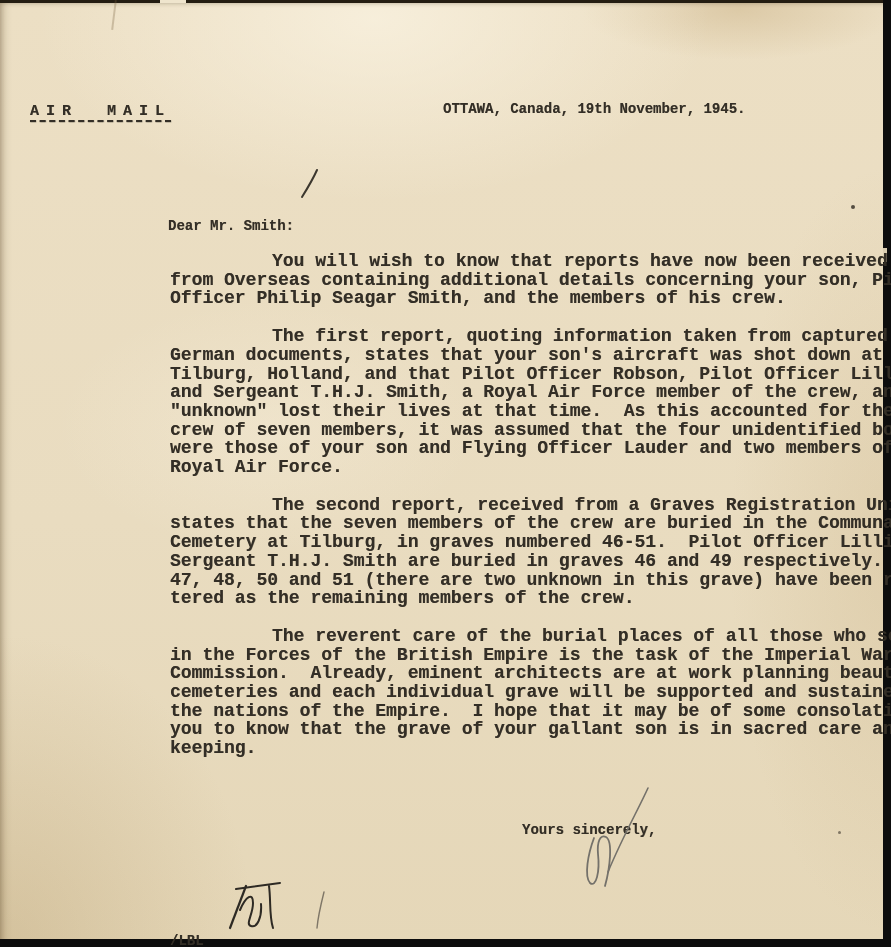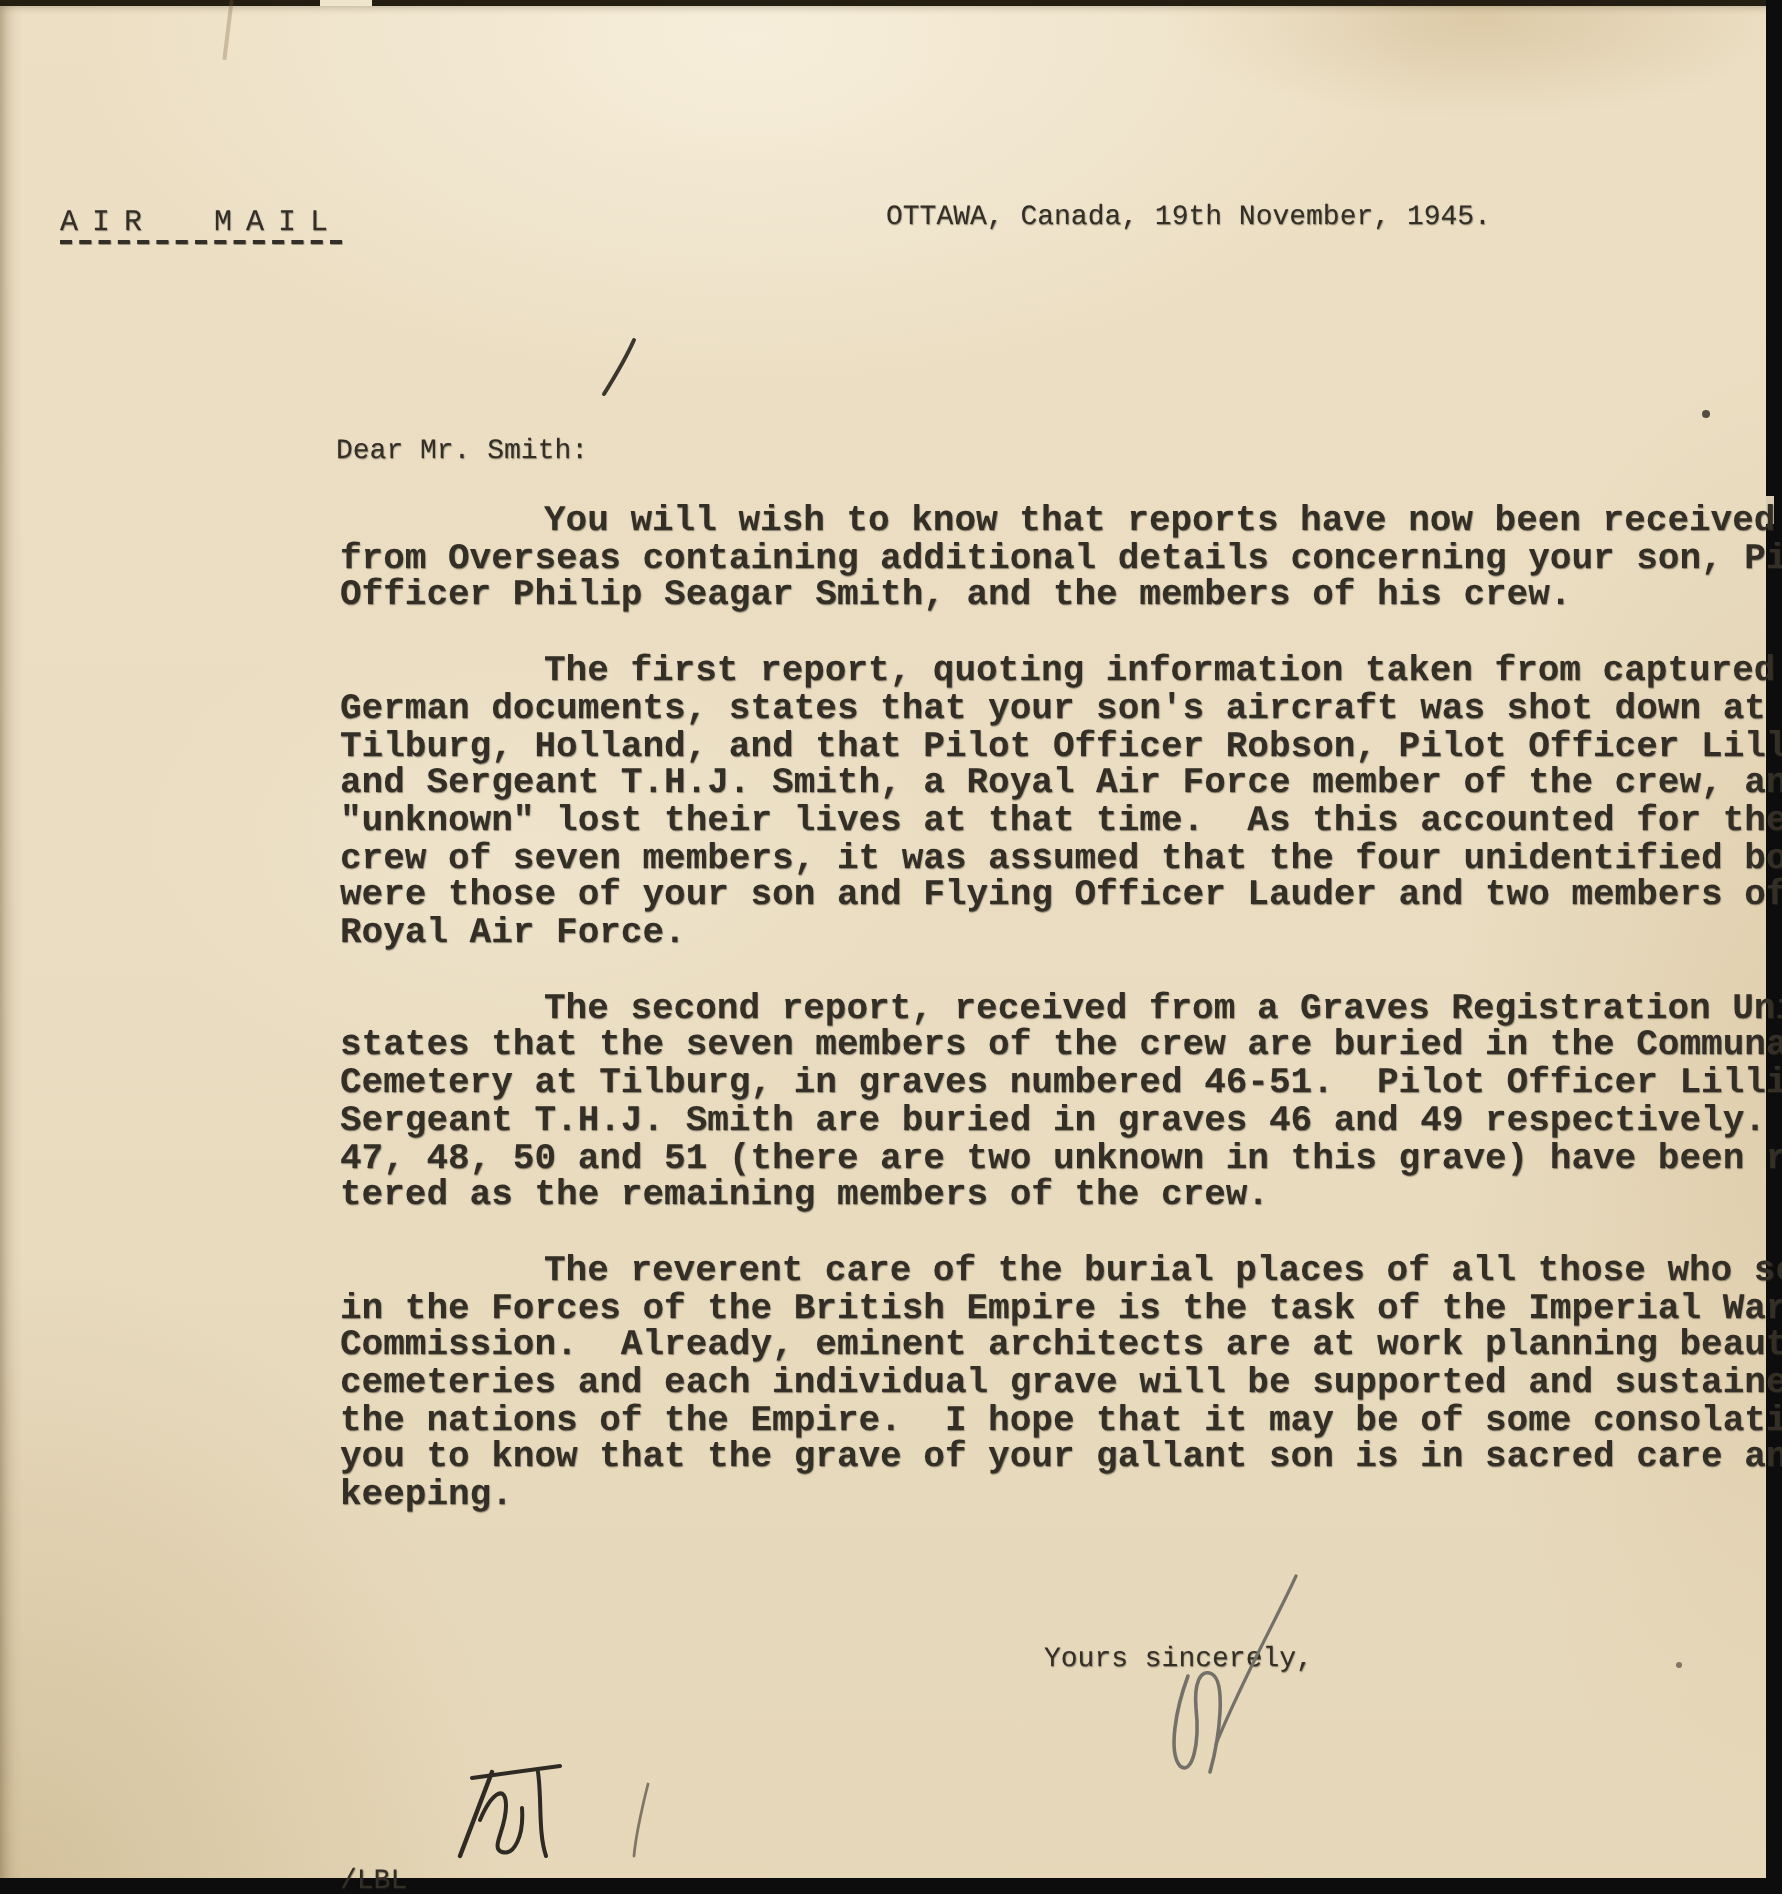--- a/index.html
+++ b/index.html
@@ -16,21 +16,21 @@
       radial-gradient(ellipse 260px 620px at 100% 58%, rgba(196,170,122,0.26), transparent 62%),
       radial-gradient(ellipse 220px 70px at 83% 1%, rgba(184,153,100,0.30), transparent 72%),
       radial-gradient(ellipse 300px 180px at 30% 45%, rgba(248,240,222,0.35), transparent 70%),
       linear-gradient(180deg, #ecdfc4 0%, #e9dcc0 55%, #e5d7b8 100%);
     box-shadow: inset 4px 0 7px rgba(96,74,42,0.28), inset 0 3px 4px rgba(70,52,28,0.30);
     color: #312c24;
   }
   .typed {
     position: absolute;
     font-size: 14px;
-    font-weight: normal;
+    font-weight: bold;
     line-height: 18.7px;
     white-space: pre;
     color: #332e26;
     text-shadow: 0.3px 0.4px 0.6px rgba(48,42,32,0.55);
   }
   .airmail {
     font-size: 15px;
     letter-spacing: 7px;
     word-spacing: 13px;
     text-decoration: underline;

